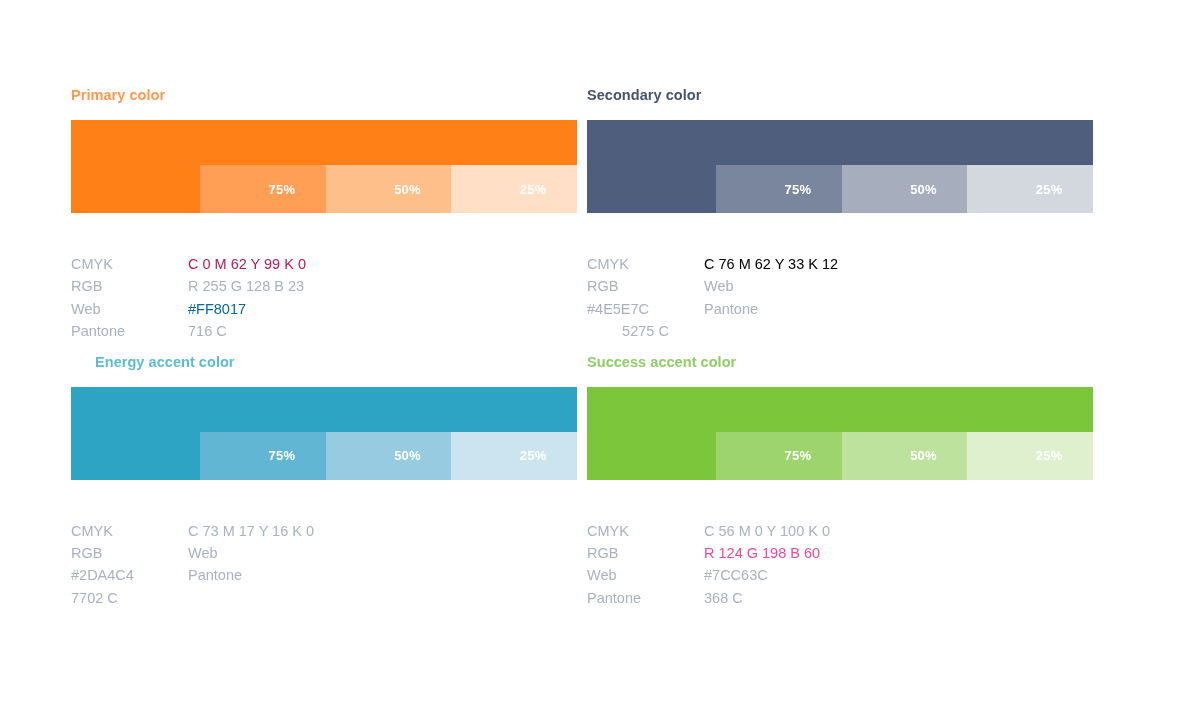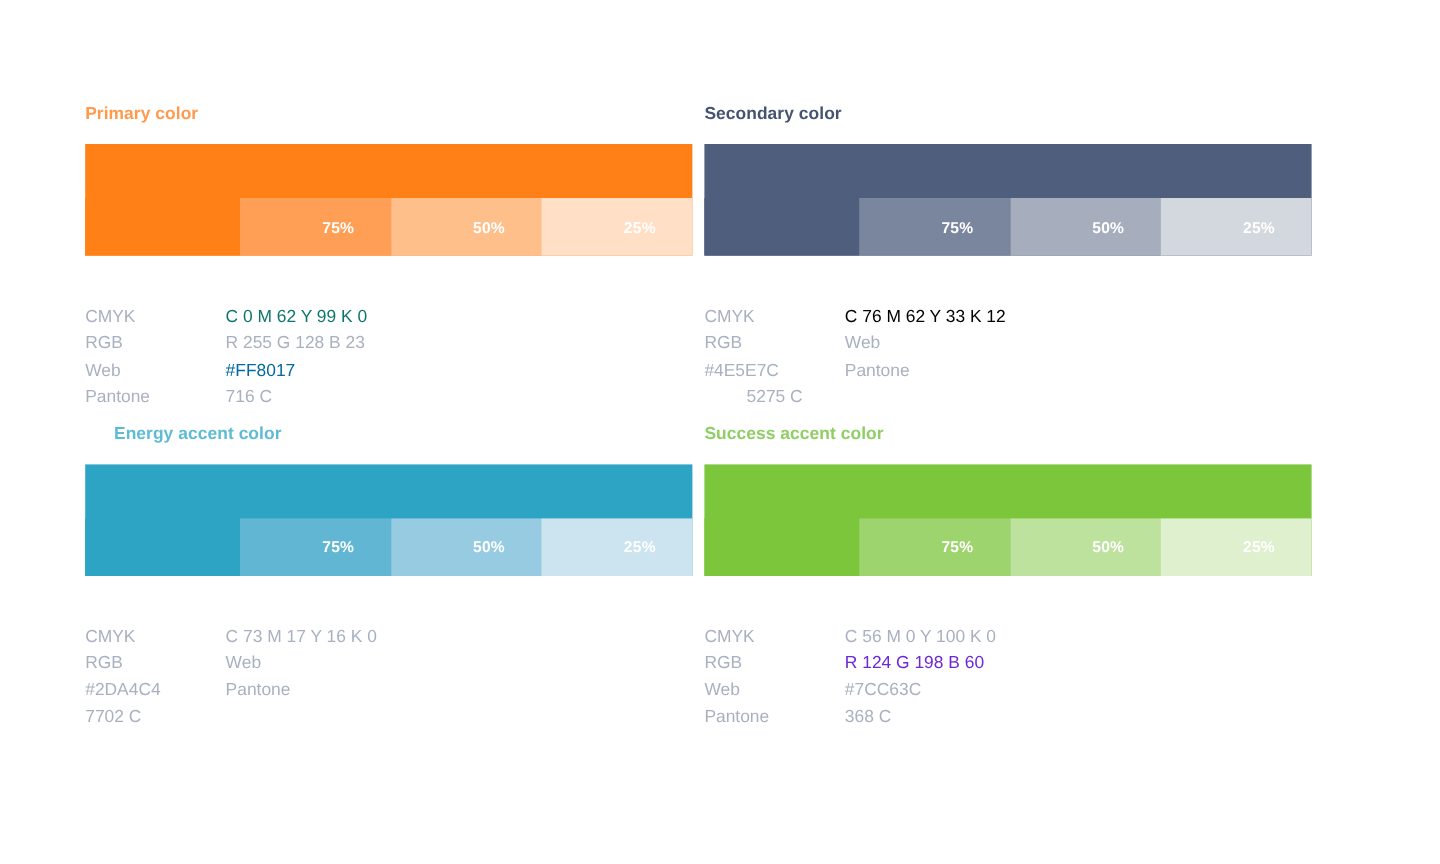--- a/index.html
+++ b/index.html
@@ -122,21 +122,21 @@
         <div class="tint-row">
           <div class="tint-spacer" style="background-color: rgb(255, 128, 23);"></div>
           <div class="tint-cell" style="background-color: rgb(255, 159, 85); color: rgb(255, 255, 255);">75%</div>
           <div class="tint-cell" style="background-color: rgb(255, 191, 139); color: rgb(255, 255, 255);">50%</div>
           <div class="tint-cell" style="background-color: rgb(255, 223, 197); color: rgb(255, 255, 255);">25%</div>
         </div>
       </div>
 
       <div class="specs">
         <div class="spec-label" style="color: rgb(169, 177, 192);">CMYK</div>
-        <div class="spec-value" style="color: #0f766e;">C 0 M 62 Y 99 K 0</div>
+        <div class="spec-value" style="color: #be185d;">C 0 M 62 Y 99 K 0</div>
         <div class="spec-label" style="color: rgb(169, 177, 192);">RGB</div>
         <div class="spec-value" style="color: rgb(169, 177, 192);">R 255 G 128 B 23</div>
         <div class="spec-label" style="color: rgb(169, 177, 192);">Web</div>
         <div class="spec-value" style="color: #0369a1;">#FF8017</div>
         <div class="spec-label" style="color: rgb(169, 177, 192);">Pantone</div>
         <div class="spec-value" style="color: rgb(169, 177, 192);">716 C</div>
       </div>
     </div>
 
     <div class="swatch-card">
@@ -197,21 +197,21 @@
           <div class="tint-cell" style="background-color: rgb(157, 212, 109); color: rgb(255, 255, 255);">75%</div>
           <div class="tint-cell" style="background-color: rgb(189, 226, 157); color: rgb(255, 255, 255);">50%</div>
           <div class="tint-cell" style="background-color: rgb(222, 240, 206); color: rgb(255, 255, 255);">25%</div>
         </div>
       </div>
 
       <div class="specs">
         <div class="spec-label" style="color: rgb(169, 177, 192);">CMYK</div>
         <div class="spec-value" style="color: rgb(169, 177, 192);">C 56 M 0 Y 100 K 0</div>
         <div class="spec-label" style="color: rgb(169, 177, 192);">RGB</div>
-        <div class="spec-value" style="color: #6d28d9;">R 124 G 198 B 60</div>
+        <div class="spec-value" style="color: #ec4899;">R 124 G 198 B 60</div>
         <div class="spec-label" style="color: rgb(169, 177, 192);">Web</div>
         <div class="spec-value" style="color: rgb(169, 177, 192);">#7CC63C</div>
         <div class="spec-label" style="color: rgb(169, 177, 192);">Pantone</div>
         <div class="spec-value" style="color: rgb(169, 177, 192);">368 C</div>
       </div>
     </div>
 
   </div>
 </div>
 

